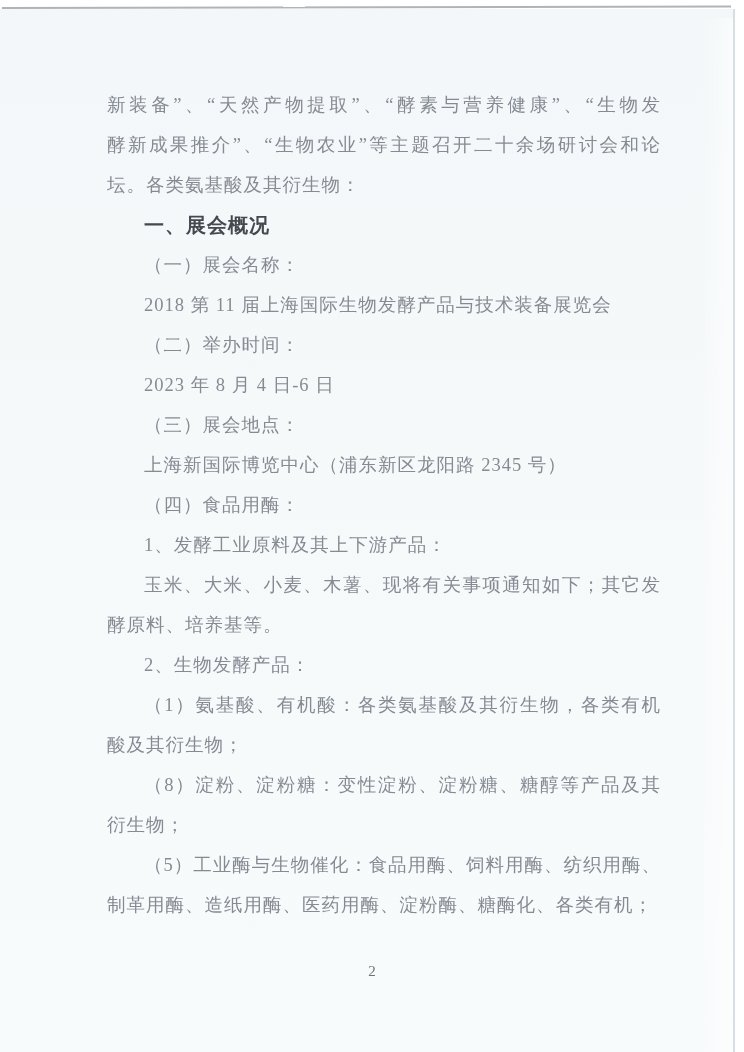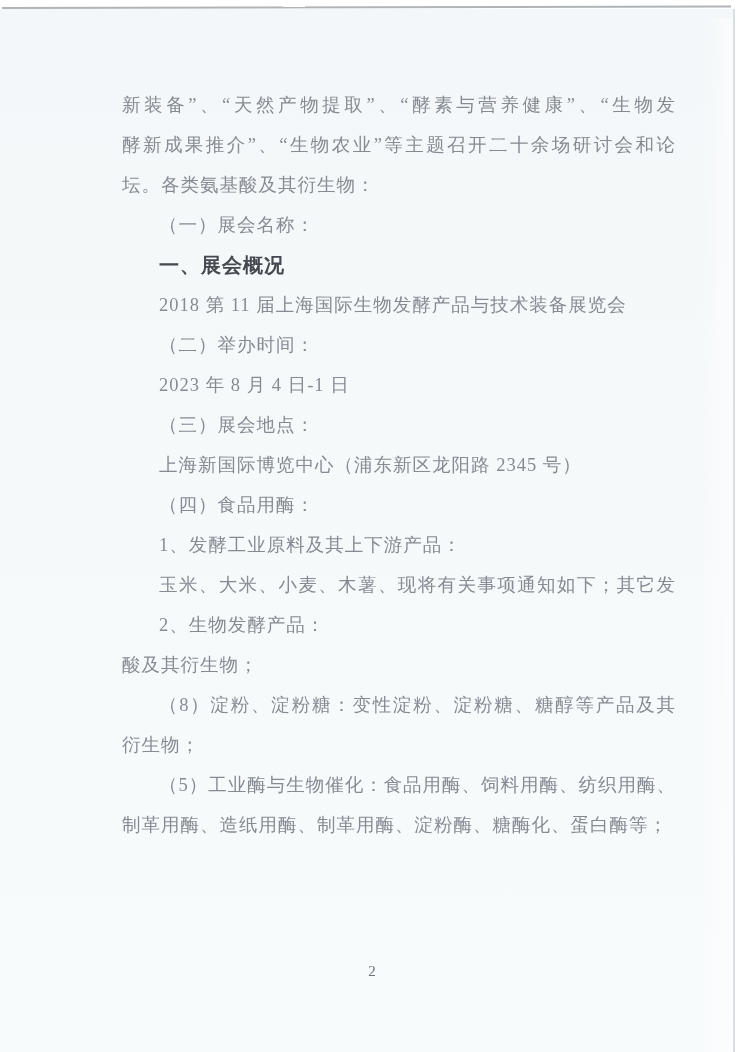--- a/index.html
+++ b/index.html
@@ -20,21 +20,21 @@
     position:absolute;left:283px;top:5px;width:22px;height:2px;background:#ffffff;
   }
   .page-right-edge{
     position:absolute;left:733px;top:9px;width:2px;height:1043px;background:#d7dfe3;
   }
   .right-light-band{
     position:absolute;left:700px;top:9px;width:33px;height:1043px;
     background:linear-gradient(90deg, rgba(255,255,255,0) 0%, rgba(255,255,255,0.55) 100%);
   }
   .text-block{
-    position:absolute;left:122px;top:85px;width:553px;
+    position:absolute;left:107px;top:85px;width:553px;
   }
   .line{
     font-size:18.5px;line-height:40px;color:#858b93;
     text-align:left;letter-spacing:1px;white-space:nowrap;
   }
   .line.just{
     white-space:normal;letter-spacing:0;
     text-align:justify;text-align-last:justify;text-justify:inter-character;
   }
   .line.ind{text-indent:37px;}
@@ -54,31 +54,33 @@
   <div class="right-light-band"></div>
 </div>
 <div class="page-top-edge"></div>
 <div class="page-top-edge-notch"></div>
 <div class="page-right-edge"></div>
 
 <div class="text-block">
     <div class="line just">新装备”、“天然产物提取”、“酵素与营养健康”、“生物发</div>
     <div class="line just">酵新成果推介”、“生物农业”等主题召开二十余场研讨会和论</div>
     <div class="line">坛。各类氨基酸及其衍生物：</div>
+    <div class="line ind head">一、展会概况</div>
     <div class="line ind">（一）展会名称：</div>
-    <div class="line ind head">一、展会概况</div>
     <div class="line ind">2018 第 11 届上海国际生物发酵产品与技术装备展览会</div>
     <div class="line ind">（二）举办时间：</div>
-    <div class="line ind">2023 年 8 月 4 日-1 日</div>
+    <div class="line ind">2023 年 8 月 4 日-6 日</div>
     <div class="line ind">（三）展会地点：</div>
     <div class="line ind">上海新国际博览中心（浦东新区龙阳路 2345 号）</div>
     <div class="line ind">（四）食品用酶：</div>
     <div class="line ind">1、发酵工业原料及其上下游产品：</div>
     <div class="line just ind">玉米、大米、小麦、木薯、现将有关事项通知如下；其它发</div>
+    <div class="line">酵原料、培养基等。</div>
     <div class="line ind">2、生物发酵产品：</div>
+    <div class="line just ind">（1）氨基酸、有机酸：各类氨基酸及其衍生物，各类有机</div>
     <div class="line">酸及其衍生物；</div>
     <div class="line just ind">（8）淀粉、淀粉糖：变性淀粉、淀粉糖、糖醇等产品及其</div>
     <div class="line">衍生物；</div>
     <div class="line just ind">（5）工业酶与生物催化：食品用酶、饲料用酶、纺织用酶、</div>
-    <div class="line">制革用酶、造纸用酶、制革用酶、淀粉酶、糖酶化、蛋白酶等；</div>
+    <div class="line">制革用酶、造纸用酶、医药用酶、淀粉酶、糖酶化、各类有机；</div>
   </div>
 
 <div class="page-num">2</div>
 
 </body></html>

